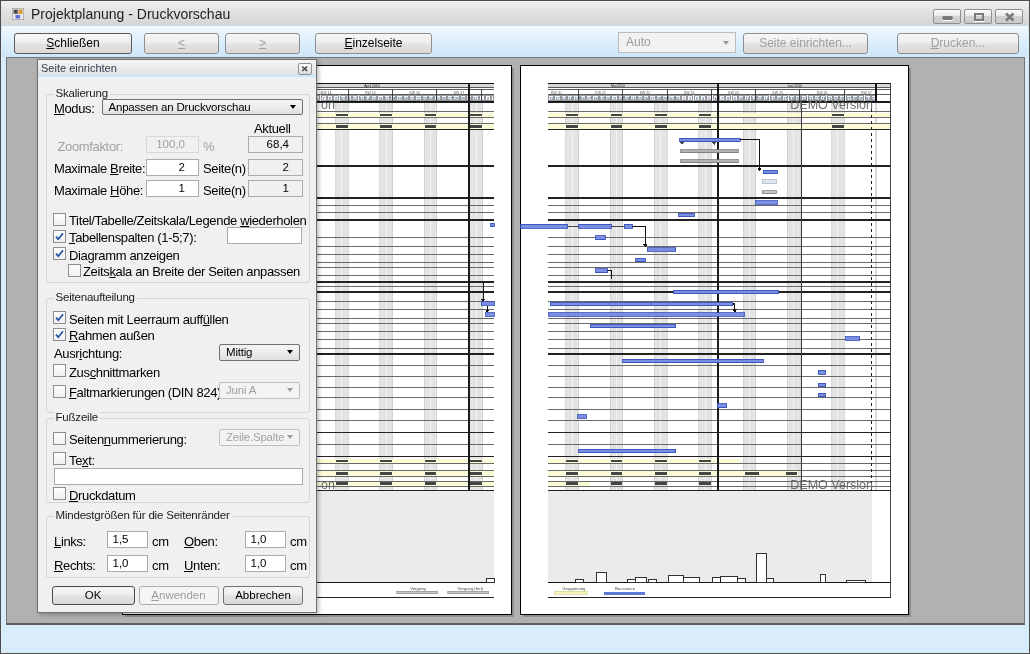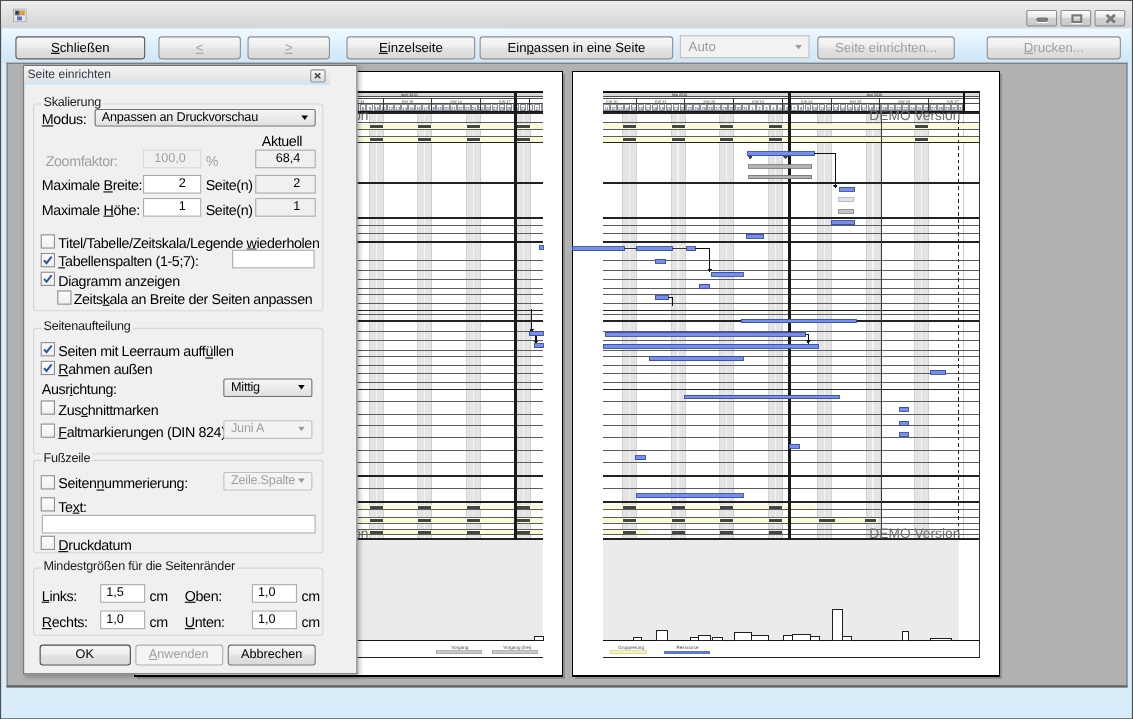--- a/index.html
+++ b/index.html
@@ -5,21 +5,21 @@
 #win{position:absolute;left:0;top:0;width:1030px;height:654px;background:#D8ECFA;border:1px solid #4D4D4D}
 .abs{position:absolute}
 #titlebar{left:0;top:0;width:1028px;height:25px;background:linear-gradient(180deg,#EFEFEF 0%,#E3E3E3 40%,#D5D5D5 100%);border-bottom:1px solid #C9D9E5}
 #title{left:30px;top:5px;font-size:14px;color:#1f1f1f}
 .capbtn{top:8px;height:15px;border:1px solid #8E8E8E;border-radius:2px;background:linear-gradient(180deg,#FEFEFE 0%,#E8E8E8 45%,#D2D2D2 50%,#CACACA 100%)}
 #toolbar{left:1px;top:25px;width:1026px;height:31px;background:linear-gradient(180deg,#F0F9FF 0%,#D9EDFB 60%,#CEE6F7 100%)}
 .tbtn{top:7px;height:21px;border:1px solid #8E8E8E;border-radius:3px;background:linear-gradient(180deg,#F7F7F7 0%,#EFEFEF 42%,#E2E2E2 56%,#D9D9D9 100%);font-size:12px;color:#000;text-align:center;line-height:19px}
 .tbtn.dis{color:#A0A0A0}
 #preview{left:5px;top:56px;width:1019px;height:568px;background:#B1B1B1;border:1px solid #767676;border-bottom:2px solid #5f5f5f}
 #status{left:5px;top:626px;width:1019px;height:20px;background:#F1F1F1;border-top:1px solid #fff;font-size:11px;color:#000}
-#dlg{left:20px;top:58px;width:304px;height:554px;background:#F0F0F0;border:1px solid #6F6F6F;box-shadow:2px 2px 4px rgba(0,0,0,0.25)}
+#dlg{left:36px;top:58px;width:280px;height:554px;background:#F0F0F0;border:1px solid #6F6F6F;box-shadow:2px 2px 4px rgba(0,0,0,0.25)}
 #dlgtitle{left:0;top:0;width:278px;height:17px;background:linear-gradient(180deg,#F4F4F4 0%,#E9E9E9 60%,#DDE3E9 100%);border-bottom:2px solid #CBE4F6;font-size:11px;color:#333C4E}
 .grp{border:1px solid #D5D5D5;border-radius:3px}
 .grplbl{position:absolute;background:#F0F0F0;padding:0 2px;font-size:11.5px;color:#1b1b1b;letter-spacing:-0.2px}
 .lbl{position:absolute;font-size:13px;color:#000;letter-spacing:-0.35px;white-space:nowrap}
 .lbl.dis{color:#A0A0A0}
 .tb{position:absolute;background:#fff;border:1px solid #ABABAB;font-size:11.5px;color:#000}
 .tb.dis{background:#F0F0F0;border-color:#D9D9D9;color:#A0A0A0}
 .tb.ro{background:#F0F0F0}
 .num{text-align:right;padding-right:13px}
 .cb{position:absolute;width:13px;height:13px;background:linear-gradient(180deg,#FDFDFD,#F0F0F0);border:1px solid #8E8E8E}
@@ -34,35 +34,35 @@
 <body>
 <div id="win">
   <div id="titlebar" class="abs"></div>
   <svg class="abs" style="left:11px;top:7px" width="12" height="12">
       <rect x="0" y="0" width="12" height="12" fill="#E6E6E6" stroke="#8a8a8a" stroke-width="1"></rect>
       <rect x="1.5" y="1.5" width="4.5" height="4.5" fill="#6b6b6b"></rect>
       <rect x="6.5" y="1.5" width="4" height="4.5" fill="#D89A3E"></rect>
       <rect x="2.5" y="2.5" width="2" height="2" fill="#2b2b2b"></rect>
       <rect x="3.5" y="7" width="4.5" height="3.5" fill="#5A6FDC"></rect>
     </svg>
+  <div id="title" class="abs">Projektplanung - Druckvorschau</div>
   <div class="capbtn abs" style="left:932px;width:28px">
       <div style="position:absolute;left:8px;top:6px;width:11px;height:4px;background:#7A7A7A;border-radius:2px;box-shadow:0 1px 0 #fff"></div>
     </div>
     <div class="capbtn abs" style="left:963px;width:28px">
       <div style="position:absolute;left:9px;top:3px;width:10px;height:8px;border:2px solid #7A7A7A;box-shadow:0 1px 0 #fff"></div>
     </div>
     <div class="capbtn abs" style="left:993.5px;width:28px"><svg width="28" height="15">
         <path d="M10 3.5 L17.5 10.5 M17.5 3.5 L10 10.5" stroke="#7A7A7A" stroke-width="2.6"></path>
       </svg></div>
   <div id="toolbar" class="abs">
       <div class="tbtn abs" style="left:12px;width:118px;border-color:#5A5A5A"><u>S</u>chließen</div>
       <div class="tbtn abs dis" style="left:142px;width:75px"><u>&lt;</u></div>
       <div class="tbtn abs dis" style="left:223px;width:75px"><u>&gt;</u></div>
       <div class="tbtn abs" style="left:313px;width:117px"><u>E</u>inzelseite</div>
-      <div class="tbtn abs" style="left:434px;width:176px">Ein<u>p</u>assen in eine Seite</div>
       <div class="abs" style="left:616px;top:6px;width:118px;height:21px;border:1px solid #BDBDBD;background:#F2F2F2;font-size:12px;color:#9B9B9B;line-height:19px"><span style="padding-left:7px">Auto</span><span class="carr dis"></span></div>
       <div class="tbtn abs dis" style="left:741px;width:125px">Seite einrichten...</div>
       <div class="tbtn abs dis" style="left:895px;width:122px"><u>D</u>rucken...</div>
     </div>
   <div id="preview" class="abs"></div>
   <svg width="1030" height="654" viewBox="0 0 1030 654" style="position:absolute;left:0;top:0" shape-rendering="crispEdges">
       <g text-rendering="optimizeLegibility">
         <rect x="123.5" y="66.5" width="389.5" height="549.5" fill="#8f8f8f"></rect>
 <rect x="121.0" y="64.0" width="389.5" height="549.5" fill="#FFFFFF" stroke="#000" stroke-width="1.0"></rect>
 <rect x="148.5" y="83.2" width="344.5" height="3.2" fill="#D9D9D9"></rect>

